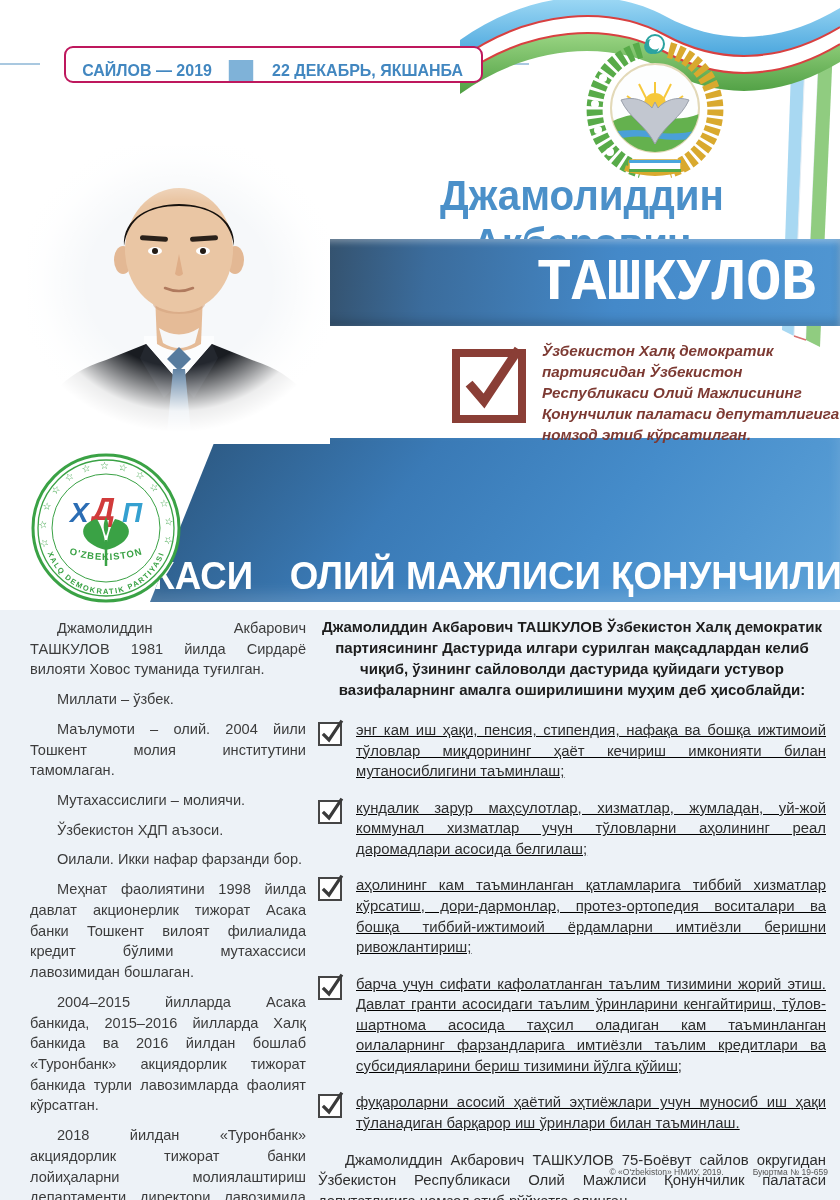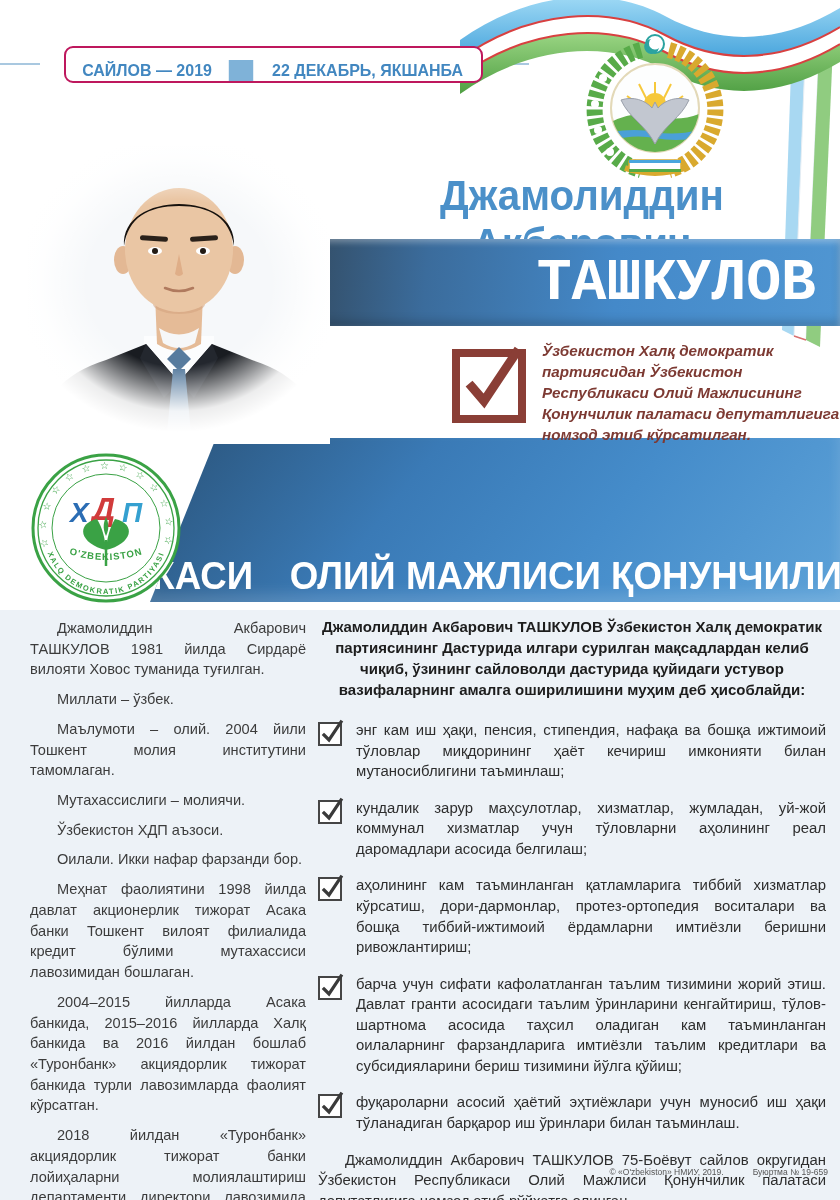--- a/index.html
+++ b/index.html
@@ -51,21 +51,21 @@
 
   .party-logo{position:absolute;left:30px;top:452px;width:152px;height:152px;z-index:2;}
 
   
   .body-bg{position:absolute;left:0;top:610px;width:840px;height:590px;background:#edf2f7;}
   .bio-column{position:absolute;left:30px;top:618px;width:276px;z-index:1;}
   .bio-column p{margin:0 0 9px;font-size:14.6px;line-height:1.42;color:#3c3c3c;
                 text-align:justify;text-indent:27px;}
   .platform-column{position:absolute;left:318px;top:616px;width:508px;z-index:1;}
   .platform-intro{font-size:15px;font-weight:bold;color:#1d1d1d;text-align:center;line-height:1.4;margin:0 0 20px;}
-  .pitem{display:flex;margin-bottom:16px;}
+  .pitem{display:flex;margin-bottom:16px;text-decoration:underline;}
   .pcheck{flex:none;width:20px;height:20px;border:2.5px solid #454545;background:#fff;
           margin-right:14px;margin-top:2px;position:relative;}
   .pcheck svg{position:absolute;left:1px;top:1px;overflow:visible;}
   .ptext{flex:1;font-size:14.9px;line-height:1.38;color:#2e2e2e;text-align:justify;}
   .registration{margin:4px 0 0;font-size:14.9px;line-height:1.4;color:#2e2e2e;
                 text-align:justify;text-indent:27px;}
 
   .footer{position:absolute;right:12px;top:1167px;font-size:8.5px;color:#555;display:flex;gap:29px;}
 </style>
 </head>

